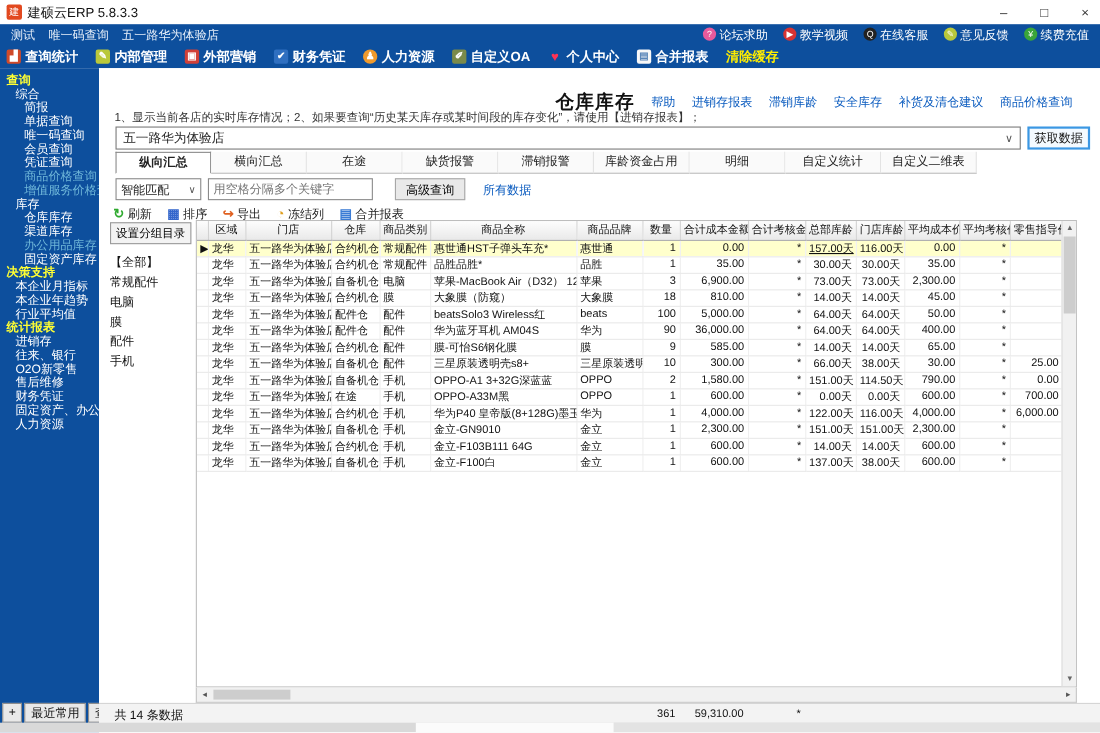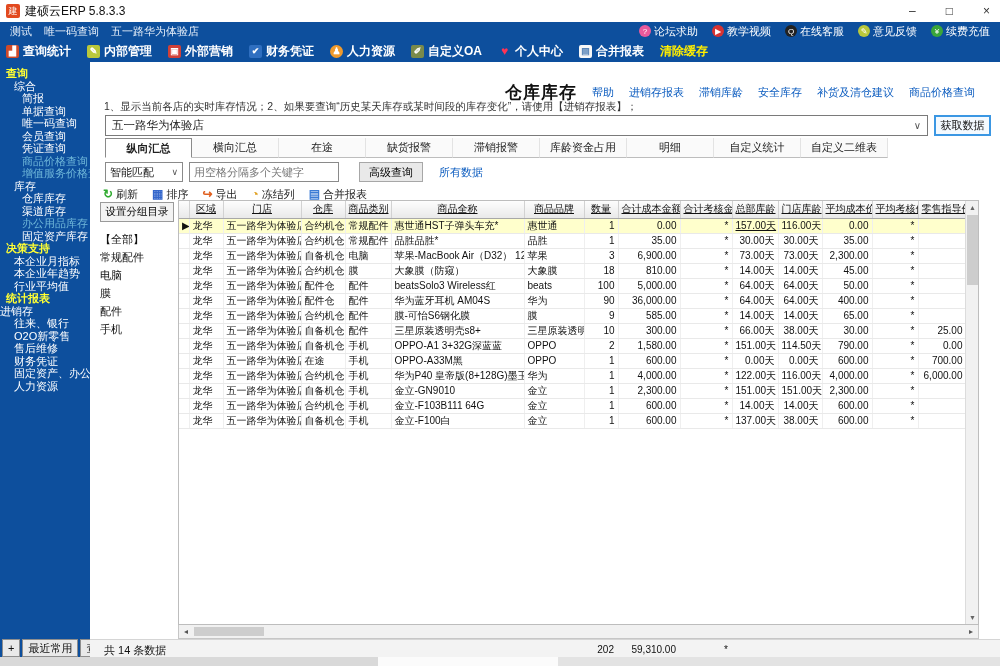--- a/index.html
+++ b/index.html
@@ -73,21 +73,21 @@
   
   #group-panel { position:absolute; left:10px; top:140px; width:76px; }
   #group-btn { width:74px; height:20px; background:#f3f3f3; border:1px solid #9a9a9a; font-size:10.5px; cursor:pointer; margin-bottom:8px; }
   .group-item { font-size:11px; line-height:18px; color:#111; cursor:pointer; white-space:nowrap; }
 
   
   #grid { position:absolute; left:88px; top:138px; width:801px; height:425px; border:1px solid #bdbdbd; background:#fff; overflow:hidden; }
   #grid-inner { position:absolute; left:0; top:0; right:13px; bottom:0; overflow:hidden; }
   table.grid { border-collapse:collapse; table-layout:fixed; width:786px; }
   table.grid td, table.grid th { overflow:hidden; white-space:nowrap; padding:0 3px; height:13px; font-size:10px; font-weight:normal; }
-  table.grid th { background:linear-gradient(#fdfdfd,#e9e9e9); border-right:1px solid #d2d2d2; border-bottom:1px solid #a8a8a8; height:17px; color:#111; cursor:pointer;text-decoration:underline; }
+  table.grid th { background:linear-gradient(#fdfdfd,#e9e9e9); border-right:1px solid #d2d2d2; border-bottom:1px solid #a8a8a8; height:17px; color:#111; cursor:pointer; }
   table.grid td { border-right:1px solid #efefef; border-bottom:1px solid #e9e9e9; color:#111; }
   tr.sel td { background:#ffffcc; }
   td.marker { text-align:center; font-size:8px; padding:0; }
 
   #vsb { position:absolute; right:0; top:0; width:13px; height:100%; background:#f1f1f1; border-left:1px solid #dcdcdc; }
   #vsb .arr { position:absolute; left:0; width:13px; height:13px; font-size:7px; color:#666; text-align:center; line-height:13px; }
   #vsb .thumb { position:absolute; left:1px; top:14px; width:11px; height:70px; background:#cdcdcd; }
 
   #hsb { position:absolute; left:88px; top:563px; width:801px; height:14px; background:#f1f1f1; border:1px solid #c6c6c6; border-top:none; }
   #hsb .arr { position:absolute; top:0; width:14px; height:13px; font-size:8px; color:#555; text-align:center; line-height:13px; cursor:pointer; }
@@ -196,21 +196,21 @@
         <div class="sb-i" style="padding-left: 14px;">库存</div>
         <div class="sb-i" style="padding-left: 22px;">仓库库存</div>
         <div class="sb-i" style="padding-left: 22px;">渠道库存</div>
         <div class="sb-i dim" style="padding-left: 22px;">办公用品库存</div>
         <div class="sb-i" style="padding-left: 22px;">固定资产库存</div>
         <div class="sb-h">决策支持</div>
         <div class="sb-i" style="padding-left: 14px;">本企业月指标</div>
         <div class="sb-i" style="padding-left: 14px;">本企业年趋势</div>
         <div class="sb-i" style="padding-left: 14px;">行业平均值</div>
         <div class="sb-h">统计报表</div>
-        <div class="sb-i" style="">进销存</div>
+        <div class="sb-i" style="padding-left: 14px;">进销存</div>
         <div class="sb-i" style="padding-left: 14px;">往来、银行</div>
         <div class="sb-i" style="padding-left: 14px;">O2O新零售</div>
         <div class="sb-i" style="padding-left: 14px;">售后维修</div>
         <div class="sb-i" style="padding-left: 14px;">财务凭证</div>
         <div class="sb-i" style="padding-left: 14px;">固定资产、办公用品</div>
         <div class="sb-i" style="padding-left: 14px;">人力资源</div>
       </div>
     <div id="sidebar-footer">
         <button class="sbf-btn">+</button>
         <button class="sbf-btn">最近常用</button>
@@ -617,21 +617,21 @@
             </colgroup>
           <tbody>
               <tr id="sumrow">
                 <td style="text-align: right;"></td>
                 <td style="text-align: right;"></td>
                 <td style="text-align: right;"></td>
                 <td style="text-align: right;"></td>
                 <td style="text-align: right;"></td>
                 <td style="text-align: right;"></td>
                 <td style="text-align: right;"></td>
-                <td style="text-align: right;">202</td>
+                <td style="text-align: right;">361</td>
                 <td style="text-align: right;">59,310.00</td>
                 <td style="text-align: right;">*</td>
                 <td style="text-align: right;"></td>
                 <td style="text-align: right;"></td>
                 <td style="text-align: right;"></td>
                 <td style="text-align: right;"></td>
                 <td style="text-align: right;"></td>
               </tr>
             </tbody>
         </table>

